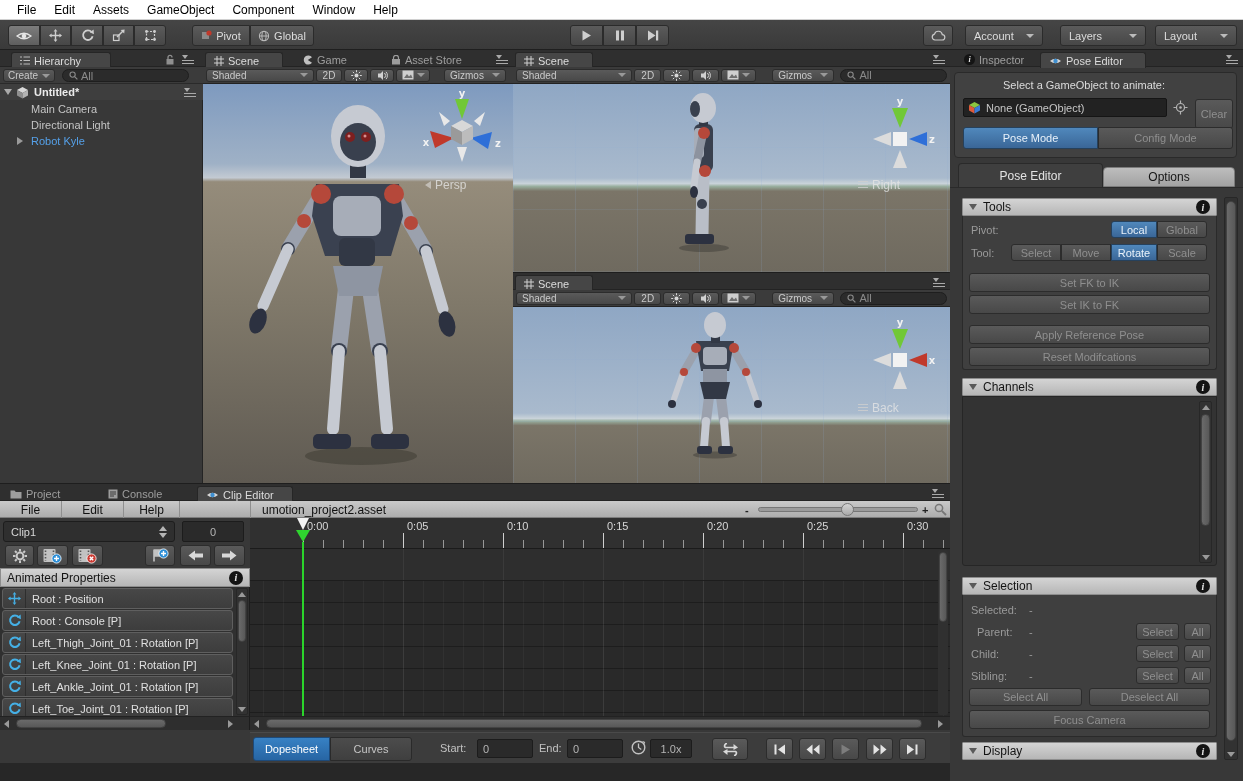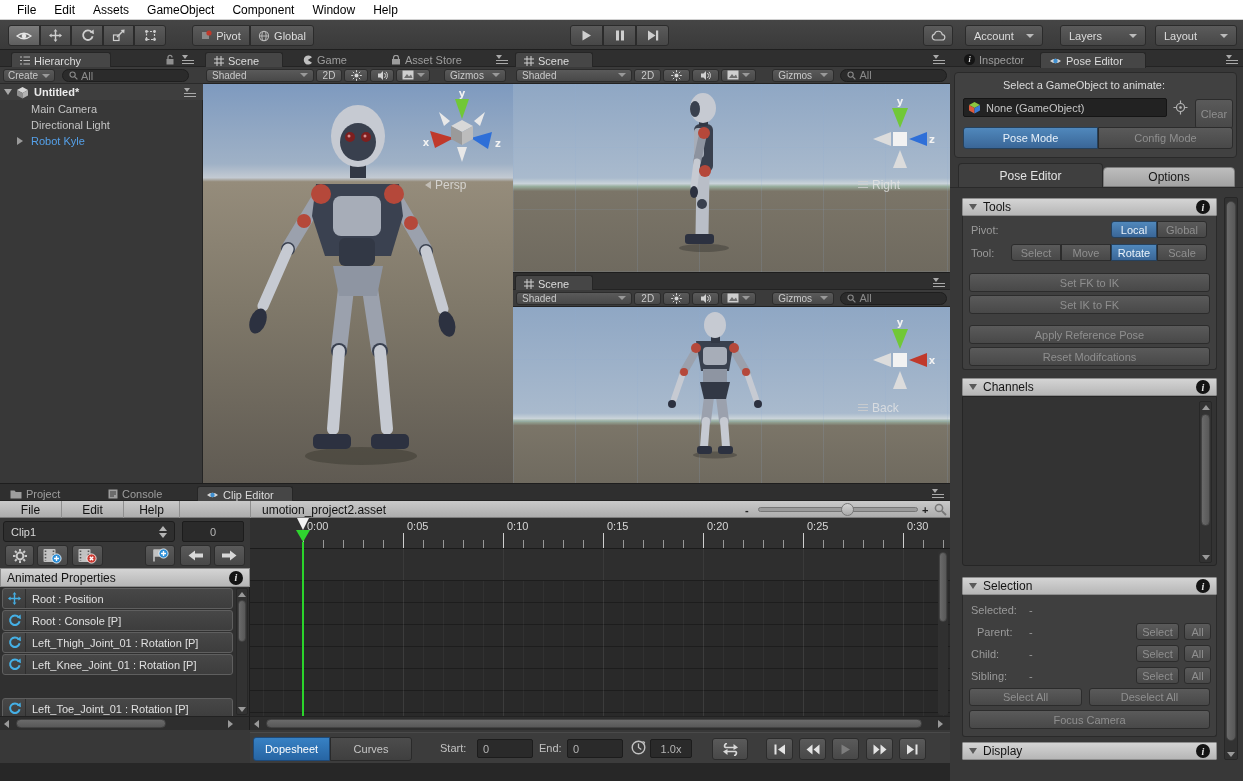--- a/index.html
+++ b/index.html
@@ -929,20 +929,29 @@
       </div>
       <div class="prop-row" style="top:67px;">
         <span class="prop-ico">
             <svg width="13" height="13" viewBox="0 0 13 13">
               <path d="M10.6 3.1 A4.8 4.8 0 1 0 11.6 7.3" fill="none" stroke="#45b0e6" stroke-width="2"></path>
               <polygon points="12.6,0.6 12.9,5.2 8.9,3.2" fill="#45b0e6"></polygon>
             </svg>
           </span>
         <span class="prop-lab">Left_Knee_Joint_01 : Rotation [P]</span>
       </div>
+      <div class="prop-row" style="top:89px;">
+        <span class="prop-ico">
+            <svg width="13" height="13" viewBox="0 0 13 13">
+              <path d="M10.6 3.1 A4.8 4.8 0 1 0 11.6 7.3" fill="none" stroke="#45b0e6" stroke-width="2"></path>
+              <polygon points="12.6,0.6 12.9,5.2 8.9,3.2" fill="#45b0e6"></polygon>
+            </svg>
+          </span>
+        <span class="prop-lab">Left_Ankle_Joint_01 : Rotation [P]</span>
+      </div>
       <div class="prop-row" style="top:111px;">
         <span class="prop-ico">
             <svg width="13" height="13" viewBox="0 0 13 13">
               <path d="M10.6 3.1 A4.8 4.8 0 1 0 11.6 7.3" fill="none" stroke="#45b0e6" stroke-width="2"></path>
               <polygon points="12.6,0.6 12.9,5.2 8.9,3.2" fill="#45b0e6"></polygon>
             </svg>
           </span>
         <span class="prop-lab">Left_Toe_Joint_01 : Rotation [P]</span>
       </div>
       <div class="r sb-track" style="left:236px;top:1px;width:12px;height:127px;">

